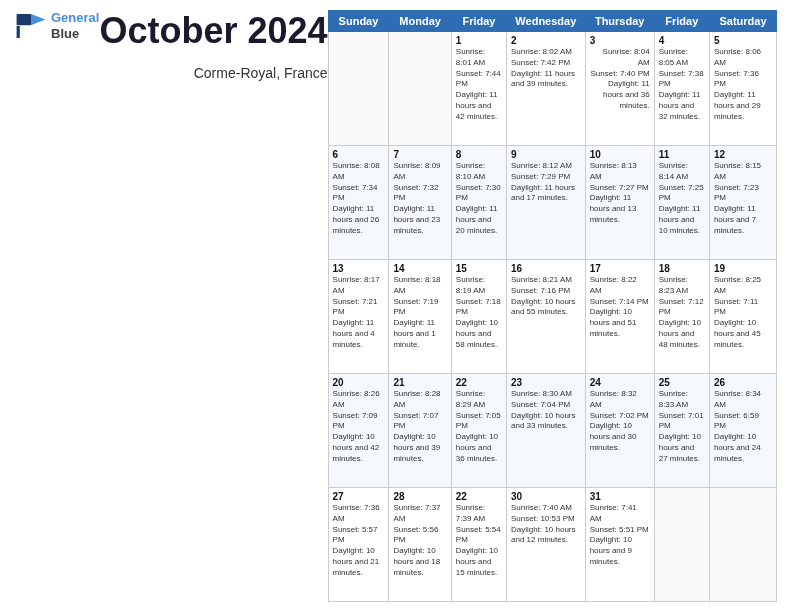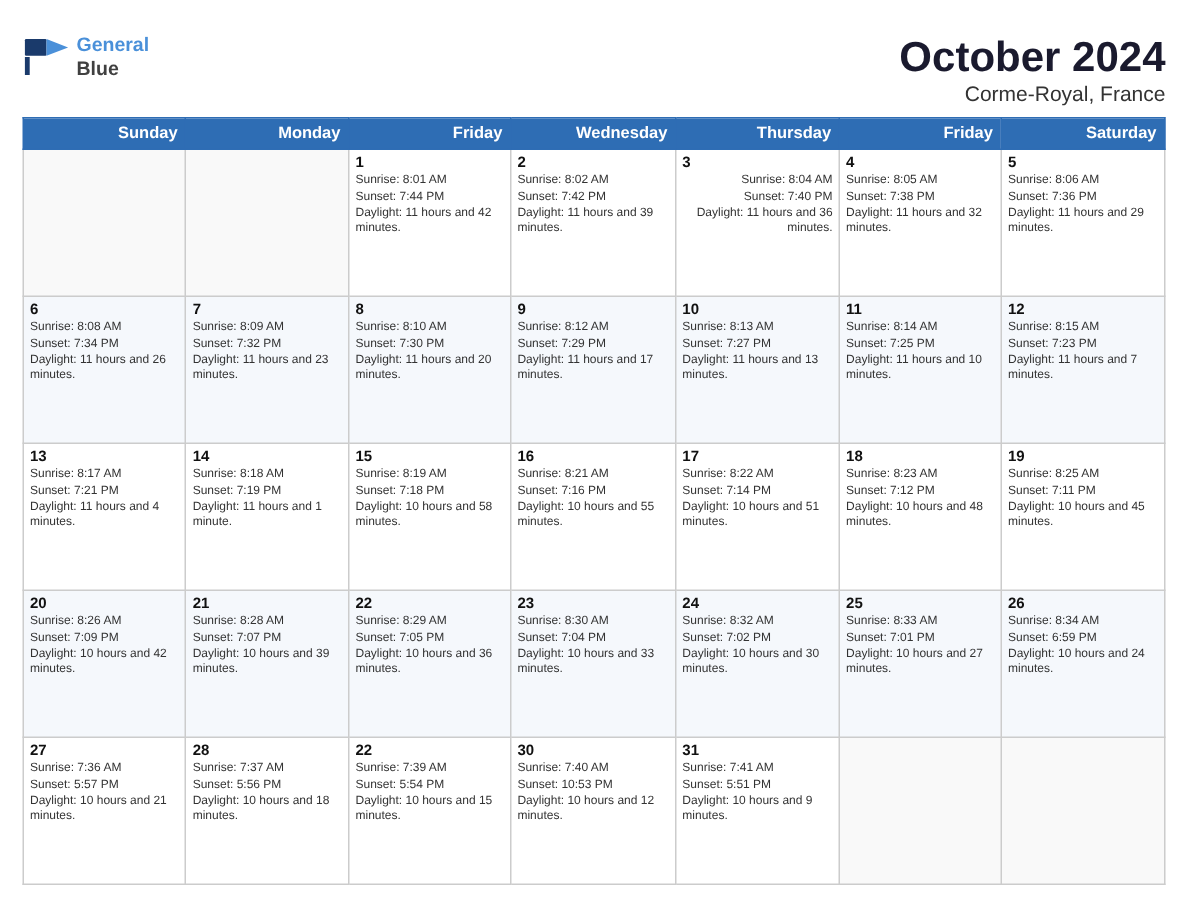--- a/index.html
+++ b/index.html
@@ -6,23 +6,23 @@
     body {
       font-family: Arial, sans-serif;
       background: #fff;
       width: 792px;
       height: 612px;
       overflow: hidden;
     }
     .page {
       width: 792px;
       height: 612px;
-      padding: 22px 15px;
+      padding: 10px 15px;
       display: flex;
-      flex-direction: column;
+      flex-direction: row;
     }
     .header {
       display: flex;
       justify-content: space-between;
       align-items: flex-start;
       margin-bottom: 8px;
     }
     .logo {
       display: flex;
       align-items: center;
@@ -38,40 +38,41 @@
       color: #4a90d9;
     }
     .logo-icon {
       width: 32px;
       height: 28px;
     }
     .title-block {
       text-align: right;
     }
     .month-title {
-      font-size: 28px;
+      font-size: 36px;
       font-weight: bold;
       color: #1a1a2e;
     }
     .location-title {
       font-size: 14px;
       color: #333;
+      margin-top: 13px;
     }
     .calendar-table {
       width: 100%;
       border-collapse: collapse;
       flex: 1;
     }
     .calendar-table thead tr th {
       background-color: #2e6db4;
       color: #fff;
       font-size: 11px;
       font-weight: bold;
       padding: 4px 5px;
-      text-align: right;
+      text-align: center;
       border: 1px solid #2e6db4;
     }
     .calendar-table tbody tr td {
       border: 1px solid #ccc;
       vertical-align: top;
       padding: 3px 4px;
       width: 113px;
       font-size: 8.5px;
       color: #222;
       background: #fff;

